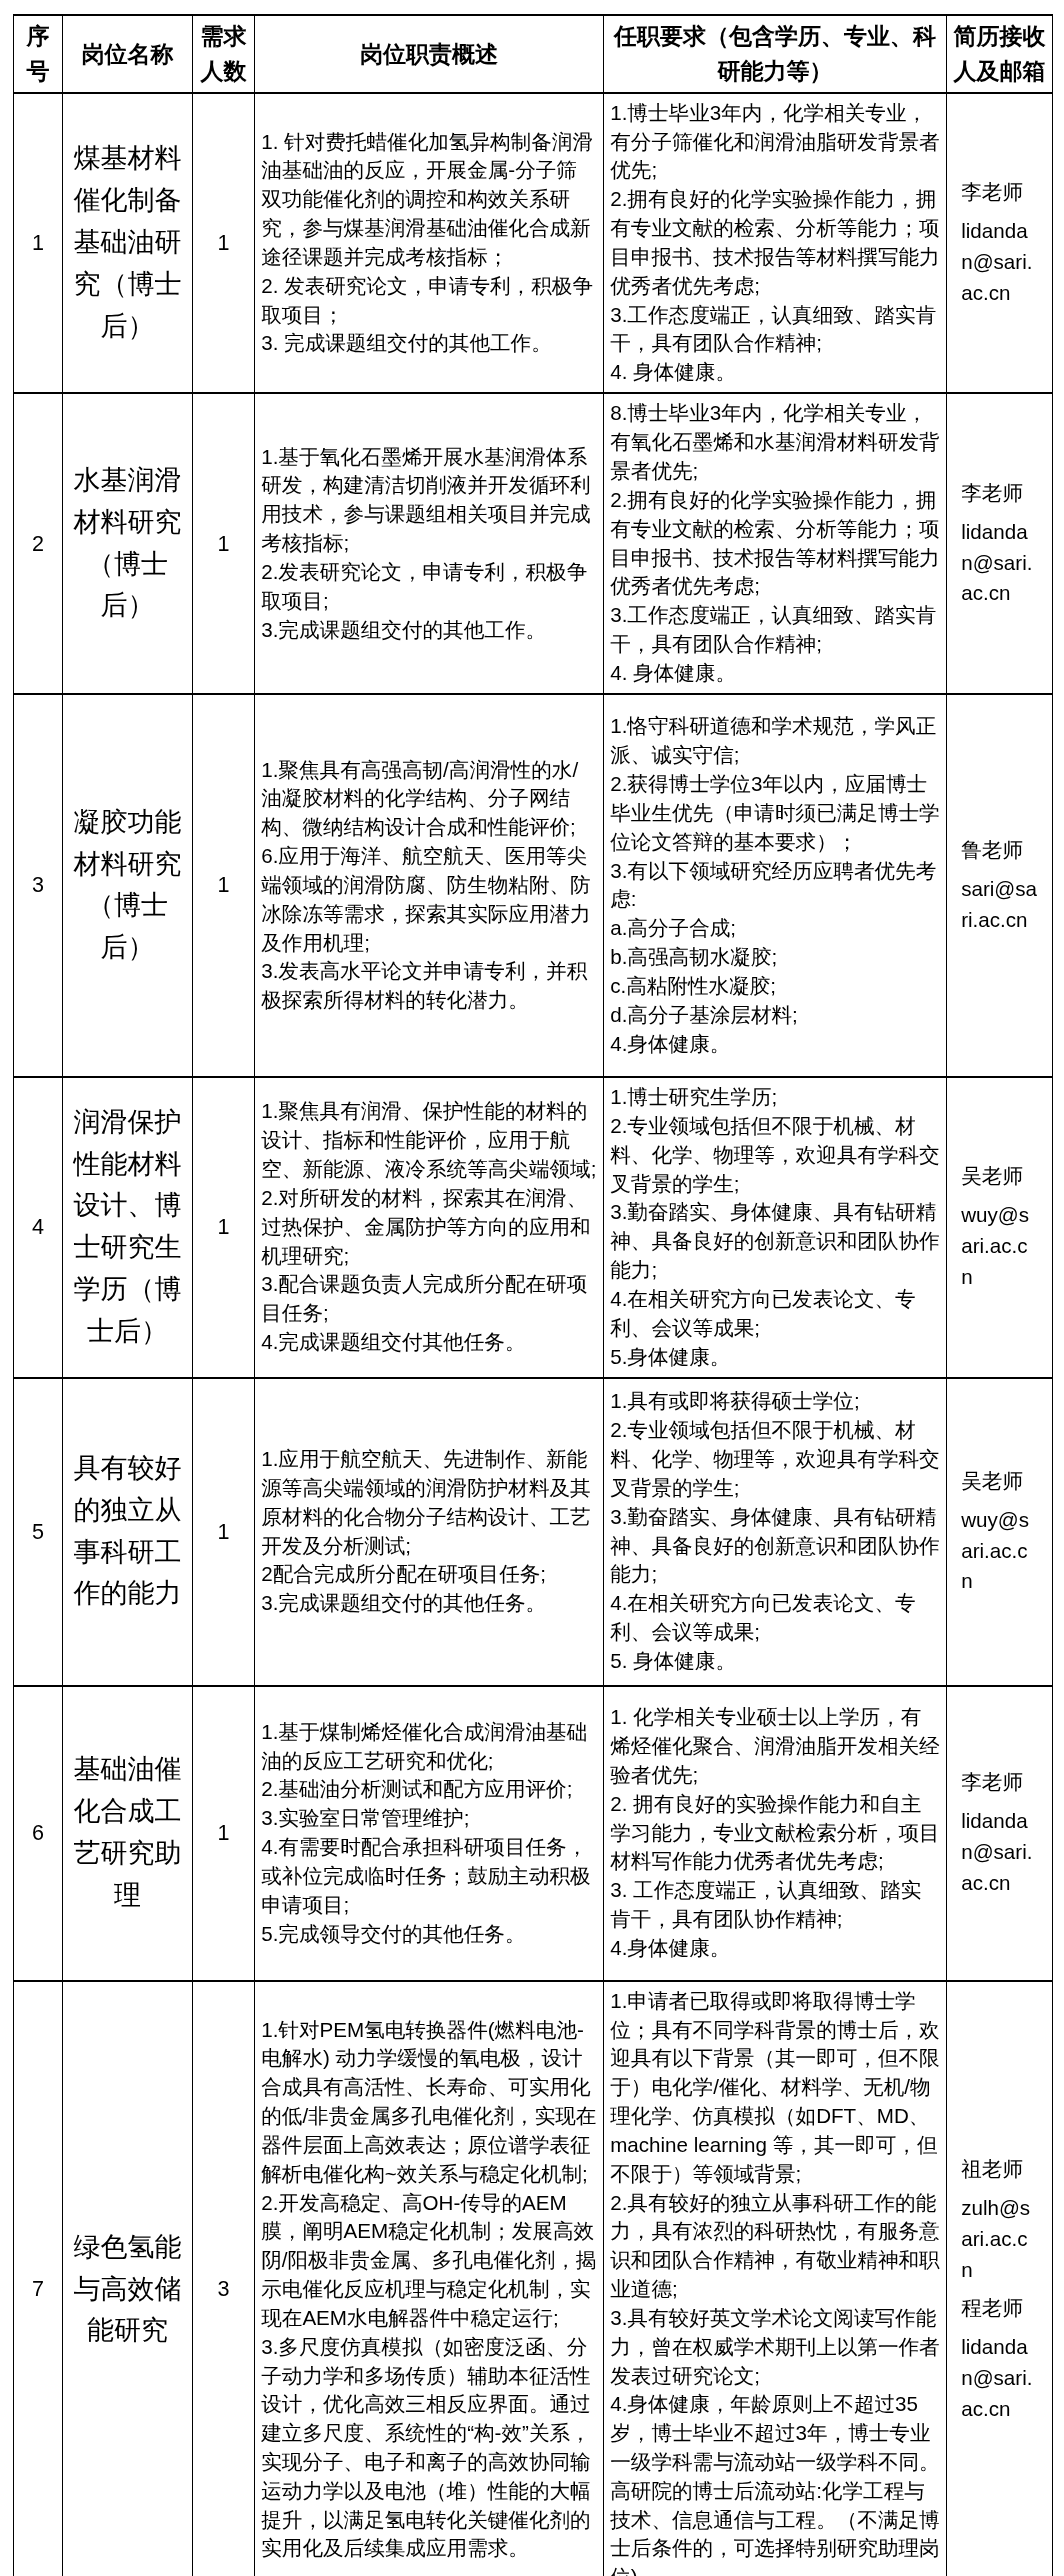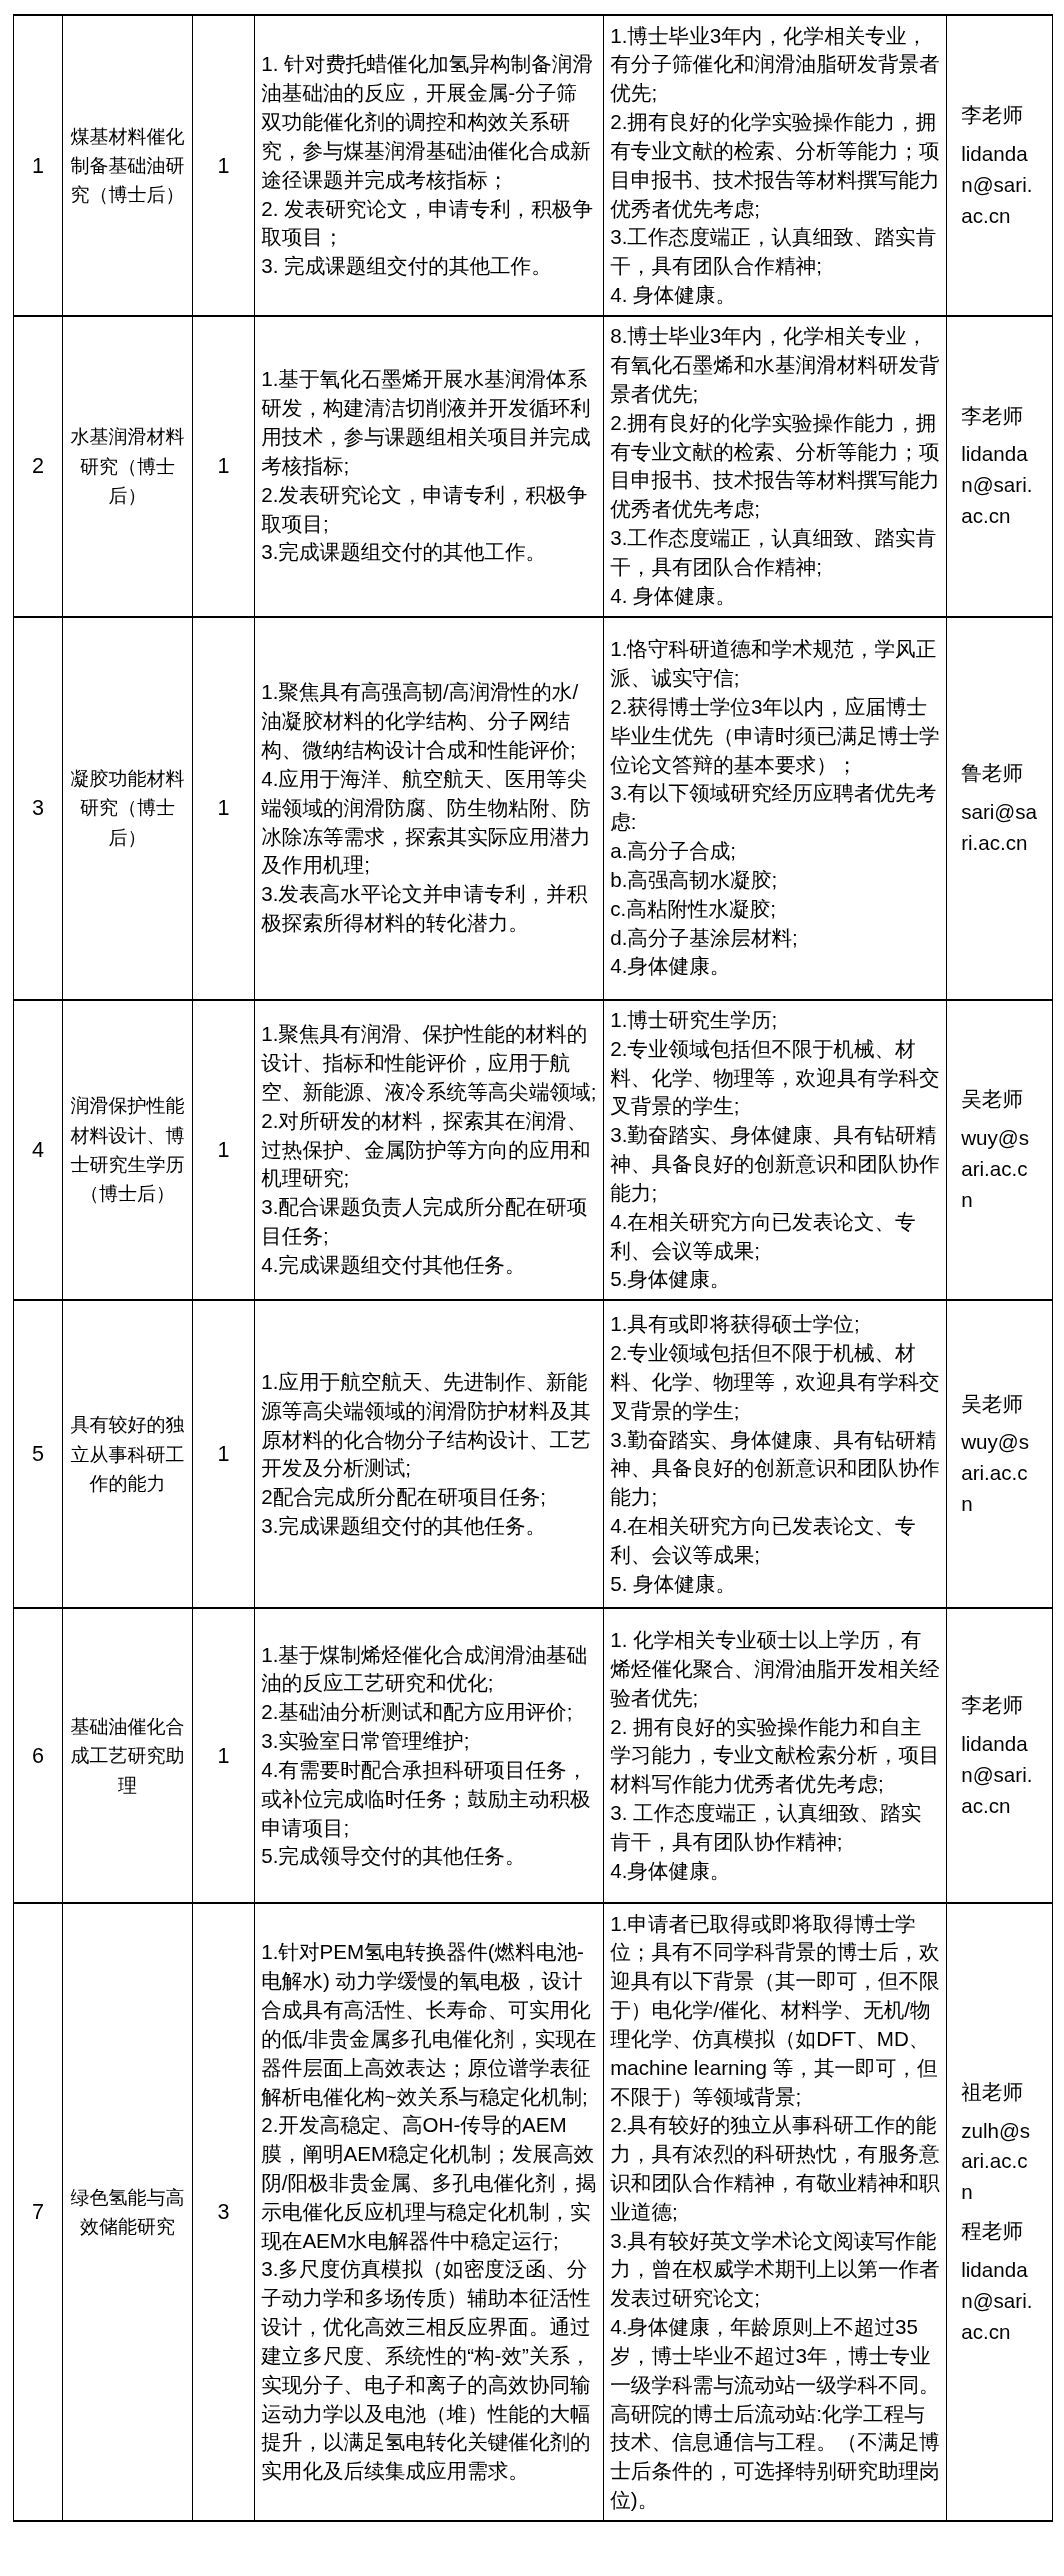--- a/index.html
+++ b/index.html
@@ -35,21 +35,21 @@
   }
   .hdr{height:77px;}
   .r1{height:294px;}
   .r2{height:280px;}
   .r3{height:383px;}
   .r4{height:290px;}
   .r5{height:308px;}
   .r6{height:295px;}
   .r7{height:600px;}
   .c-no{text-align:center;font-size:21.6px;}
-  .c-title{text-align:center;font-size:19px;line-height:1.55;}
+  .c-title{text-align:center;font-size:27px;line-height:1.55;}
   .c-count{text-align:center;font-size:21.6px;}
   .c-duties,.c-req{
     font-size:20.6px;
     line-height:1.4;
     text-align:left;
   }
   .c-contact{
     font-size:20.6px;
     line-height:1.5;
     text-align:left;
@@ -65,20 +65,28 @@
   <table class="recruit">
     <colgroup>
       <col style="width:49px">
         <col style="width:130px">
         <col style="width:62px">
       <col style="width:349px">
         <col style="width:343px">
         <col style="width:106px">
     </colgroup>
     <tbody>
+        <tr class="hdr">
+      <td>序号</td>
+      <td>岗位名称</td>
+      <td>需求人数</td>
+      <td>岗位职责概述</td>
+      <td>任职要求（包含学历、专业、科研能力等）</td>
+      <td>简历接收人及邮箱</td>
+    </tr>
 
     <tr class="r1">
       <td class="c-no">1</td>
       <td class="c-title">煤基材料催化制备基础油研究（博士后）</td>
       <td class="c-count">1</td>
       <td class="c-duties multiline">1. 针对费托蜡催化加氢异构制备润滑油基础油的反应，开展金属-分子筛双功能催化剂的调控和构效关系研究，参与煤基润滑基础油催化合成新途径课题并完成考核指标；
 2. 发表研究论文，申请专利，积极争取项目；
 3. 完成课题组交付的其他工作。</td>
       <td class="c-req multiline">1.博士毕业3年内，化学相关专业，有分子筛催化和润滑油脂研发背景者优先;
 2.拥有良好的化学实验操作能力，拥有专业文献的检索、分析等能力；项目申报书、技术报告等材料撰写能力优秀者优先考虑;
@@ -105,21 +113,21 @@
         <div class="contact-block">李老师</div>
         <div class="contact-block">lidandan@sari.ac.cn</div>
       </td>
     </tr>
 
     <tr class="r3">
       <td class="c-no">3</td>
       <td class="c-title">凝胶功能材料研究（博士后）</td>
       <td class="c-count">1</td>
       <td class="c-duties multiline">1.聚焦具有高强高韧/高润滑性的水/油凝胶材料的化学结构、分子网结构、微纳结构设计合成和性能评价;
-4.应用于海洋、航空航天、医用等尖端领域的润滑防腐、防生物粘附、防冰除冻等需求，探索其实际应用潜力及作用机理;
+6.应用于海洋、航空航天、医用等尖端领域的润滑防腐、防生物粘附、防冰除冻等需求，探索其实际应用潜力及作用机理;
 3.发表高水平论文并申请专利，并积极探索所得材料的转化潜力。</td>
       <td class="c-req multiline">1.恪守科研道德和学术规范，学风正派、诚实守信;
 2.获得博士学位3年以内，应届博士毕业生优先（申请时须已满足博士学位论文答辩的基本要求）；
 3.有以下领域研究经历应聘者优先考虑:
 a.高分子合成;
 b.高强高韧水凝胶;
 c.高粘附性水凝胶;
 d.高分子基涂层材料;
 4.身体健康。</td>
       <td class="c-contact">

